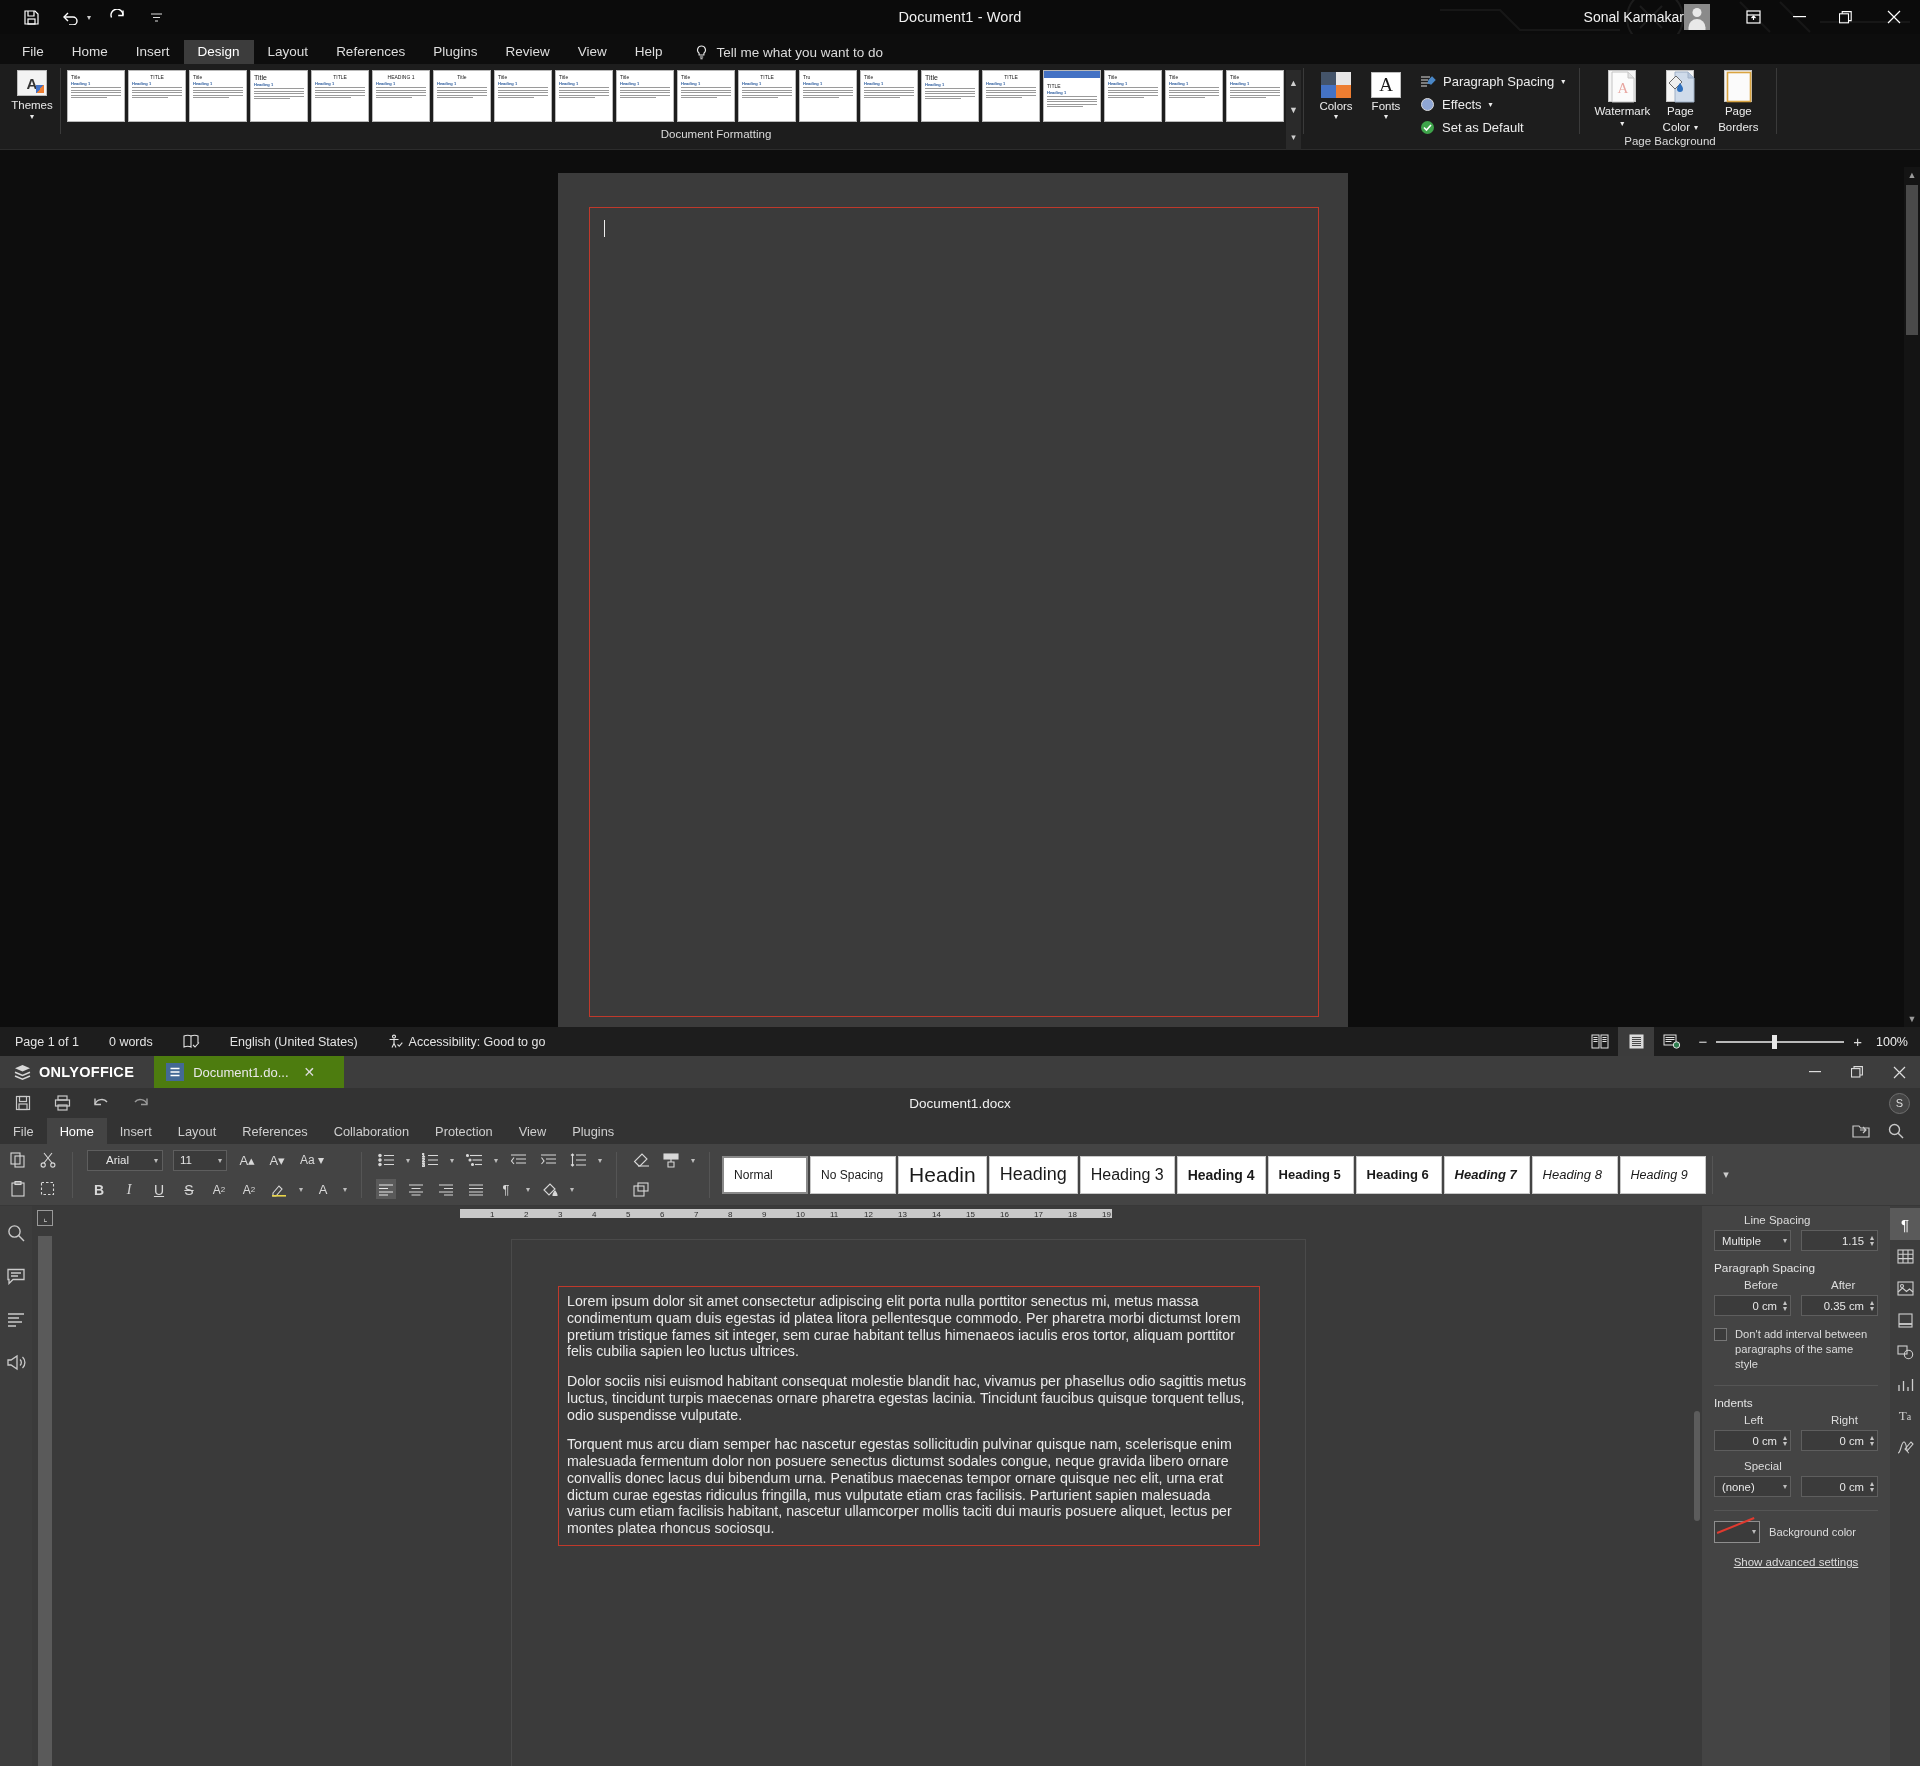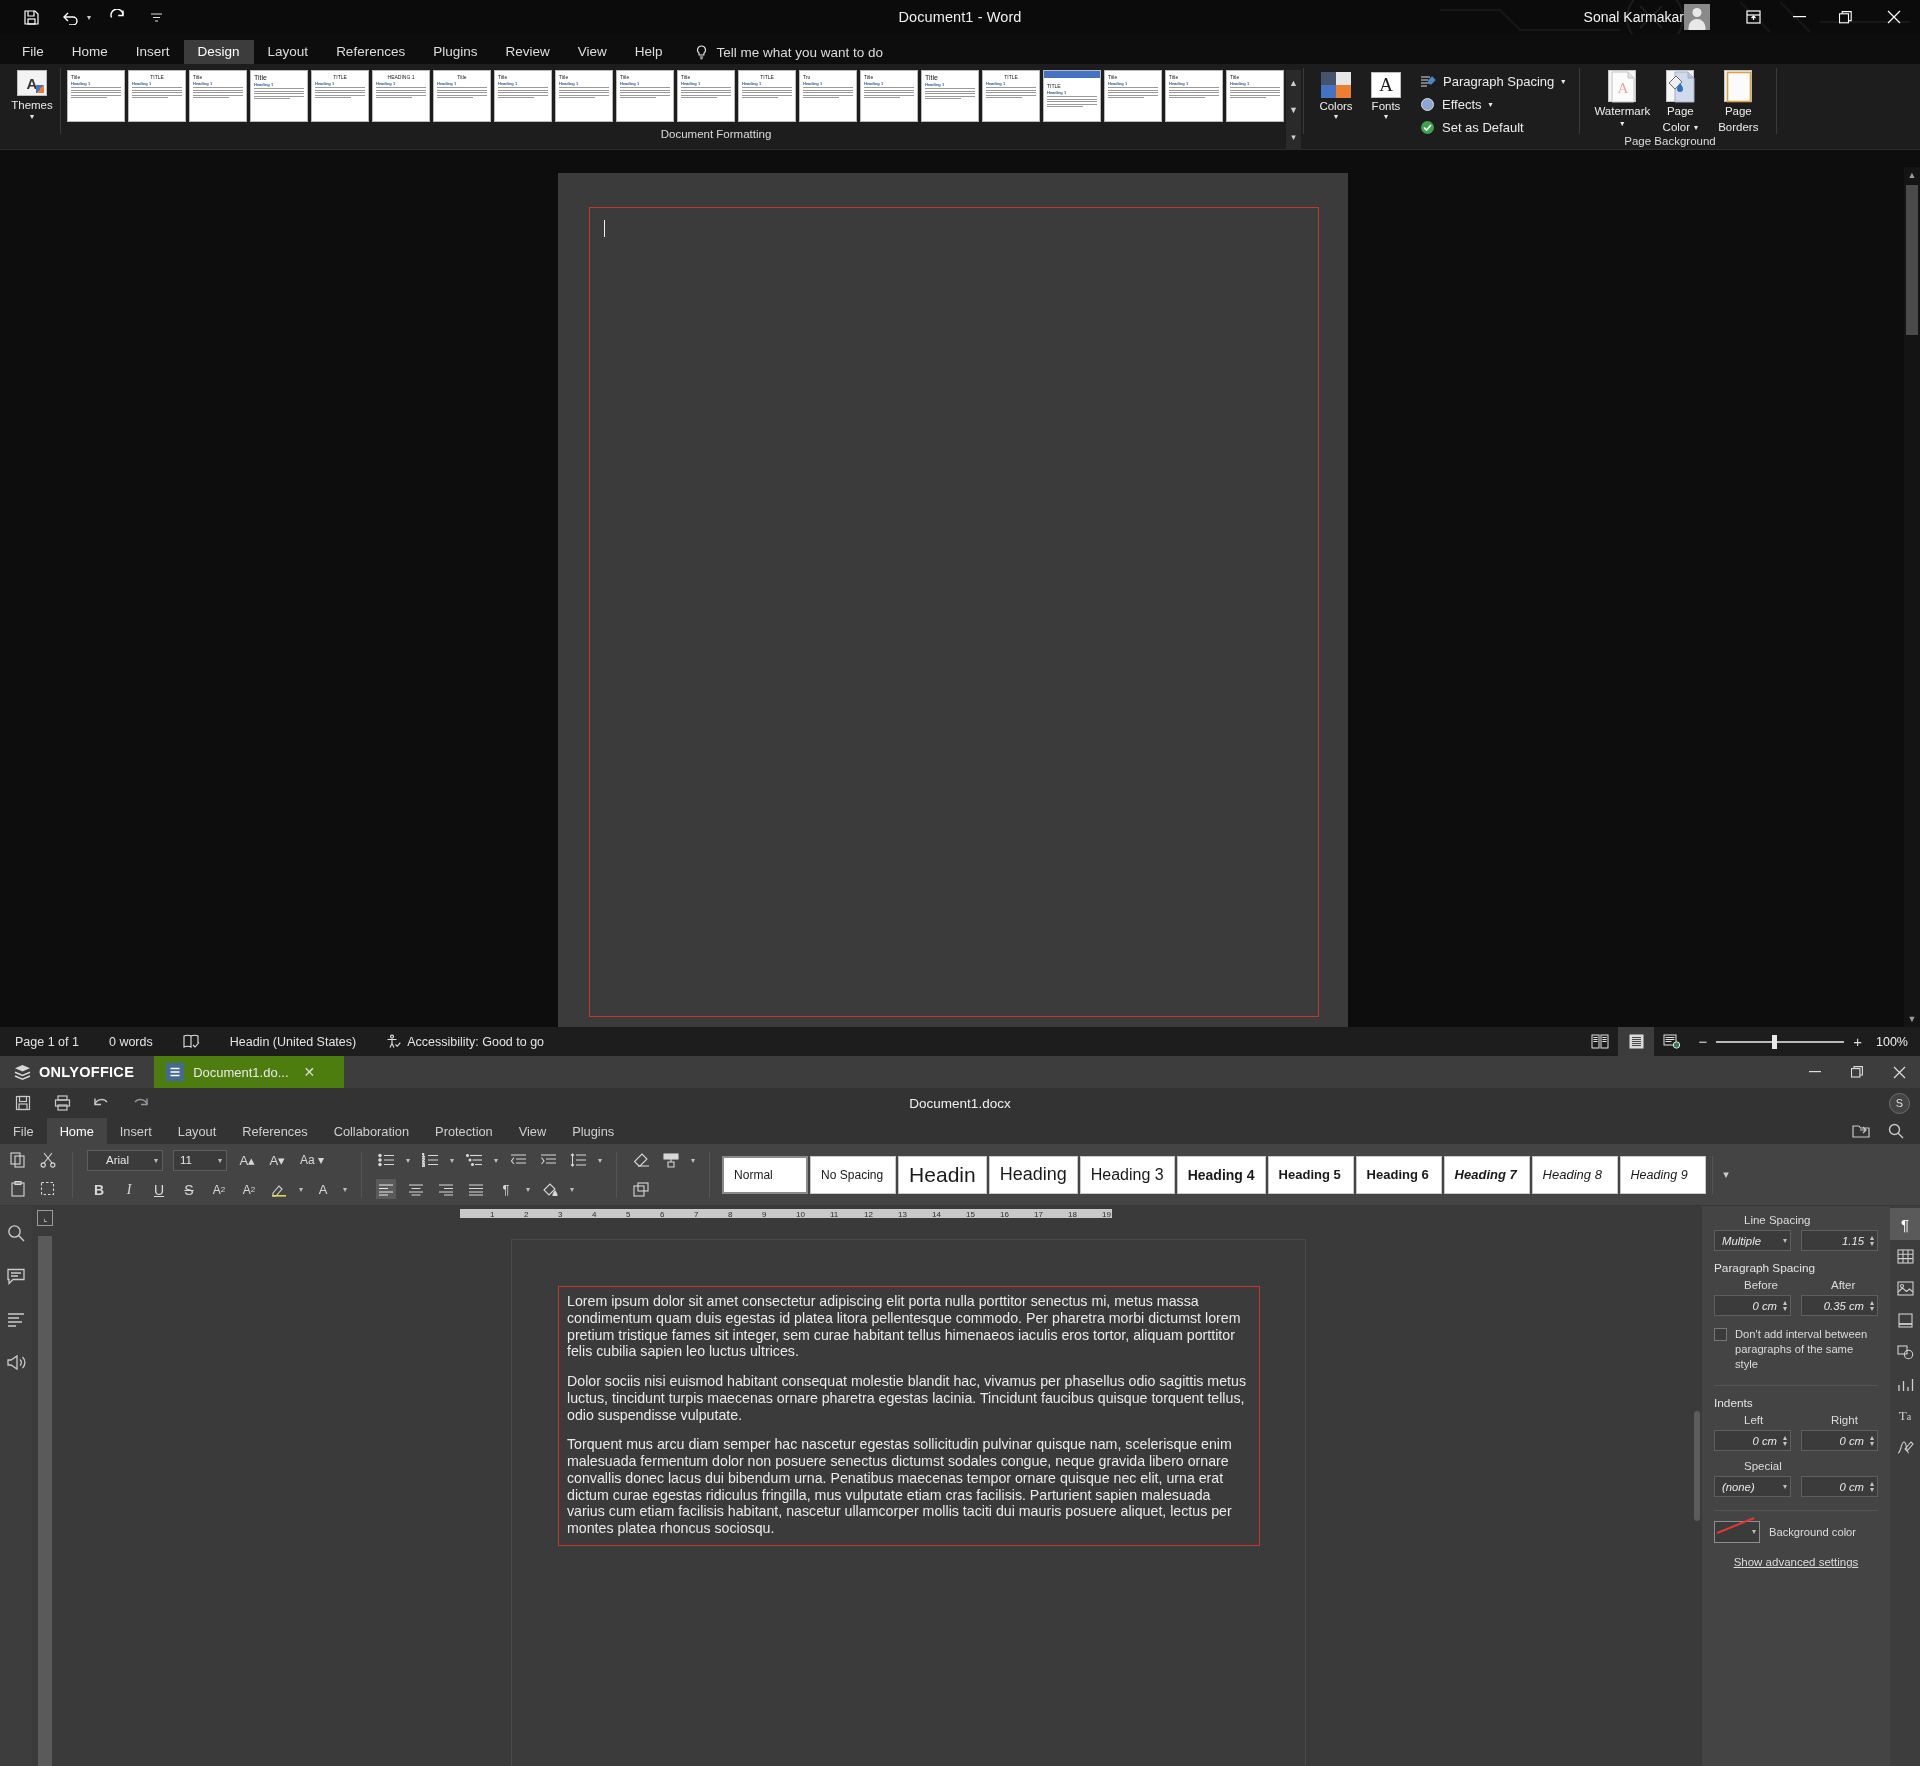--- a/index.html
+++ b/index.html
@@ -288,21 +288,21 @@
   .oo-vscroll { position: absolute; right: 0; top: 15px; bottom: 0; width: 10px; background: #3a3a3a; }
   .oo-vscroll .t { position: absolute; left: 2px; top: 190px; width: 6px; height: 110px; background: #5c5c5c; border-radius: 3px; }
 
   .oo-rightpanel { width: 188px; background: #444444; padding: 8px 12px 0 12px; position: relative; }
   .rp-label { font-size: 11.5px; color: #dcdcdc; margin-bottom: 4px; margin-left: 30px; }
   .rp-heading { font-size: 11.8px; color: #e4e4e4; margin: 10px 0 4px 0; }
   .rp-row { display: flex; gap: 10px; }
   .rp-field {
     height: 21px; background: #3b3b3b; border: 1px solid #5e5e5e; display: flex;
     align-items: center; justify-content: space-between; padding: 0 3px 0 7px;
-    font-size: 11.3px; color: #e8e8e8; font-style: italic;
+    font-size: 11.3px; color: #e8e8e8;
   }
   .rp-field.wide { width: 82px; }
   .rp-field.num { width: 82px; justify-content: flex-end; gap: 6px; }
   .spin { display: flex; flex-direction: column; line-height: 6px; font-size: 8px; color: #c5c5c5; }
   .rp-check { display: flex; gap: 8px; margin-top: 11px; align-items: flex-start; }
   .rp-box { width: 13px; height: 13px; border: 1px solid #777; background: #3b3b3b; flex: 0 0 auto; margin-top: 1px; }
   .rp-check-lbl { font-size: 11.2px; color: #dcdcdc; line-height: 1.35; }
   .rp-divider { height: 1px; background: #555; margin: 13px 0 10px 0; }
   .rp-colorrow { display: flex; align-items: center; gap: 9px; margin-top: 2px; }
   .rp-colorbtn { width: 46px; height: 22px; background: #3b3b3b; border: 1px solid #8e8e8e; position: relative; }
@@ -768,21 +768,21 @@
     <div class="word-status">
       <div class="ws-item">Page 1 of 1</div>
       <div class="ws-item">0 words</div>
       <div class="ws-item">
         <svg width="17" height="15" viewBox="0 0 17 15" fill="none" stroke="#e4e4e4" stroke-width="1.1">
           <path d="M1 2c2.5-1 5-1 7 0v11c-2-1-4.5-1-7 0z"></path>
             <path d="M8 2c2.5-1 5-1 7 0v7"></path>
           <path d="M10 11l2 2 4-4.5"></path>
         </svg>
       </div>
-      <div class="ws-item">Headin (United States)</div>
+      <div class="ws-item">English (United States)</div>
       <div class="ws-item">
         <span>
           <svg width="15" height="15" viewBox="0 0 15 15" fill="none" stroke="#e4e4e4" stroke-width="1.1">
             <circle cx="6" cy="2.6" r="1.5"></circle>
               <path d="M1.5 5.5h9M6 5.5v4M6 9.5L4 13.5M6 9.5L8 13.5"></path>
             <path d="M9.5 10.5l1.8 1.8 3-3.6"></path>
           </svg>
         </span>
         <span>Accessibility: Good to go</span>
       </div>

